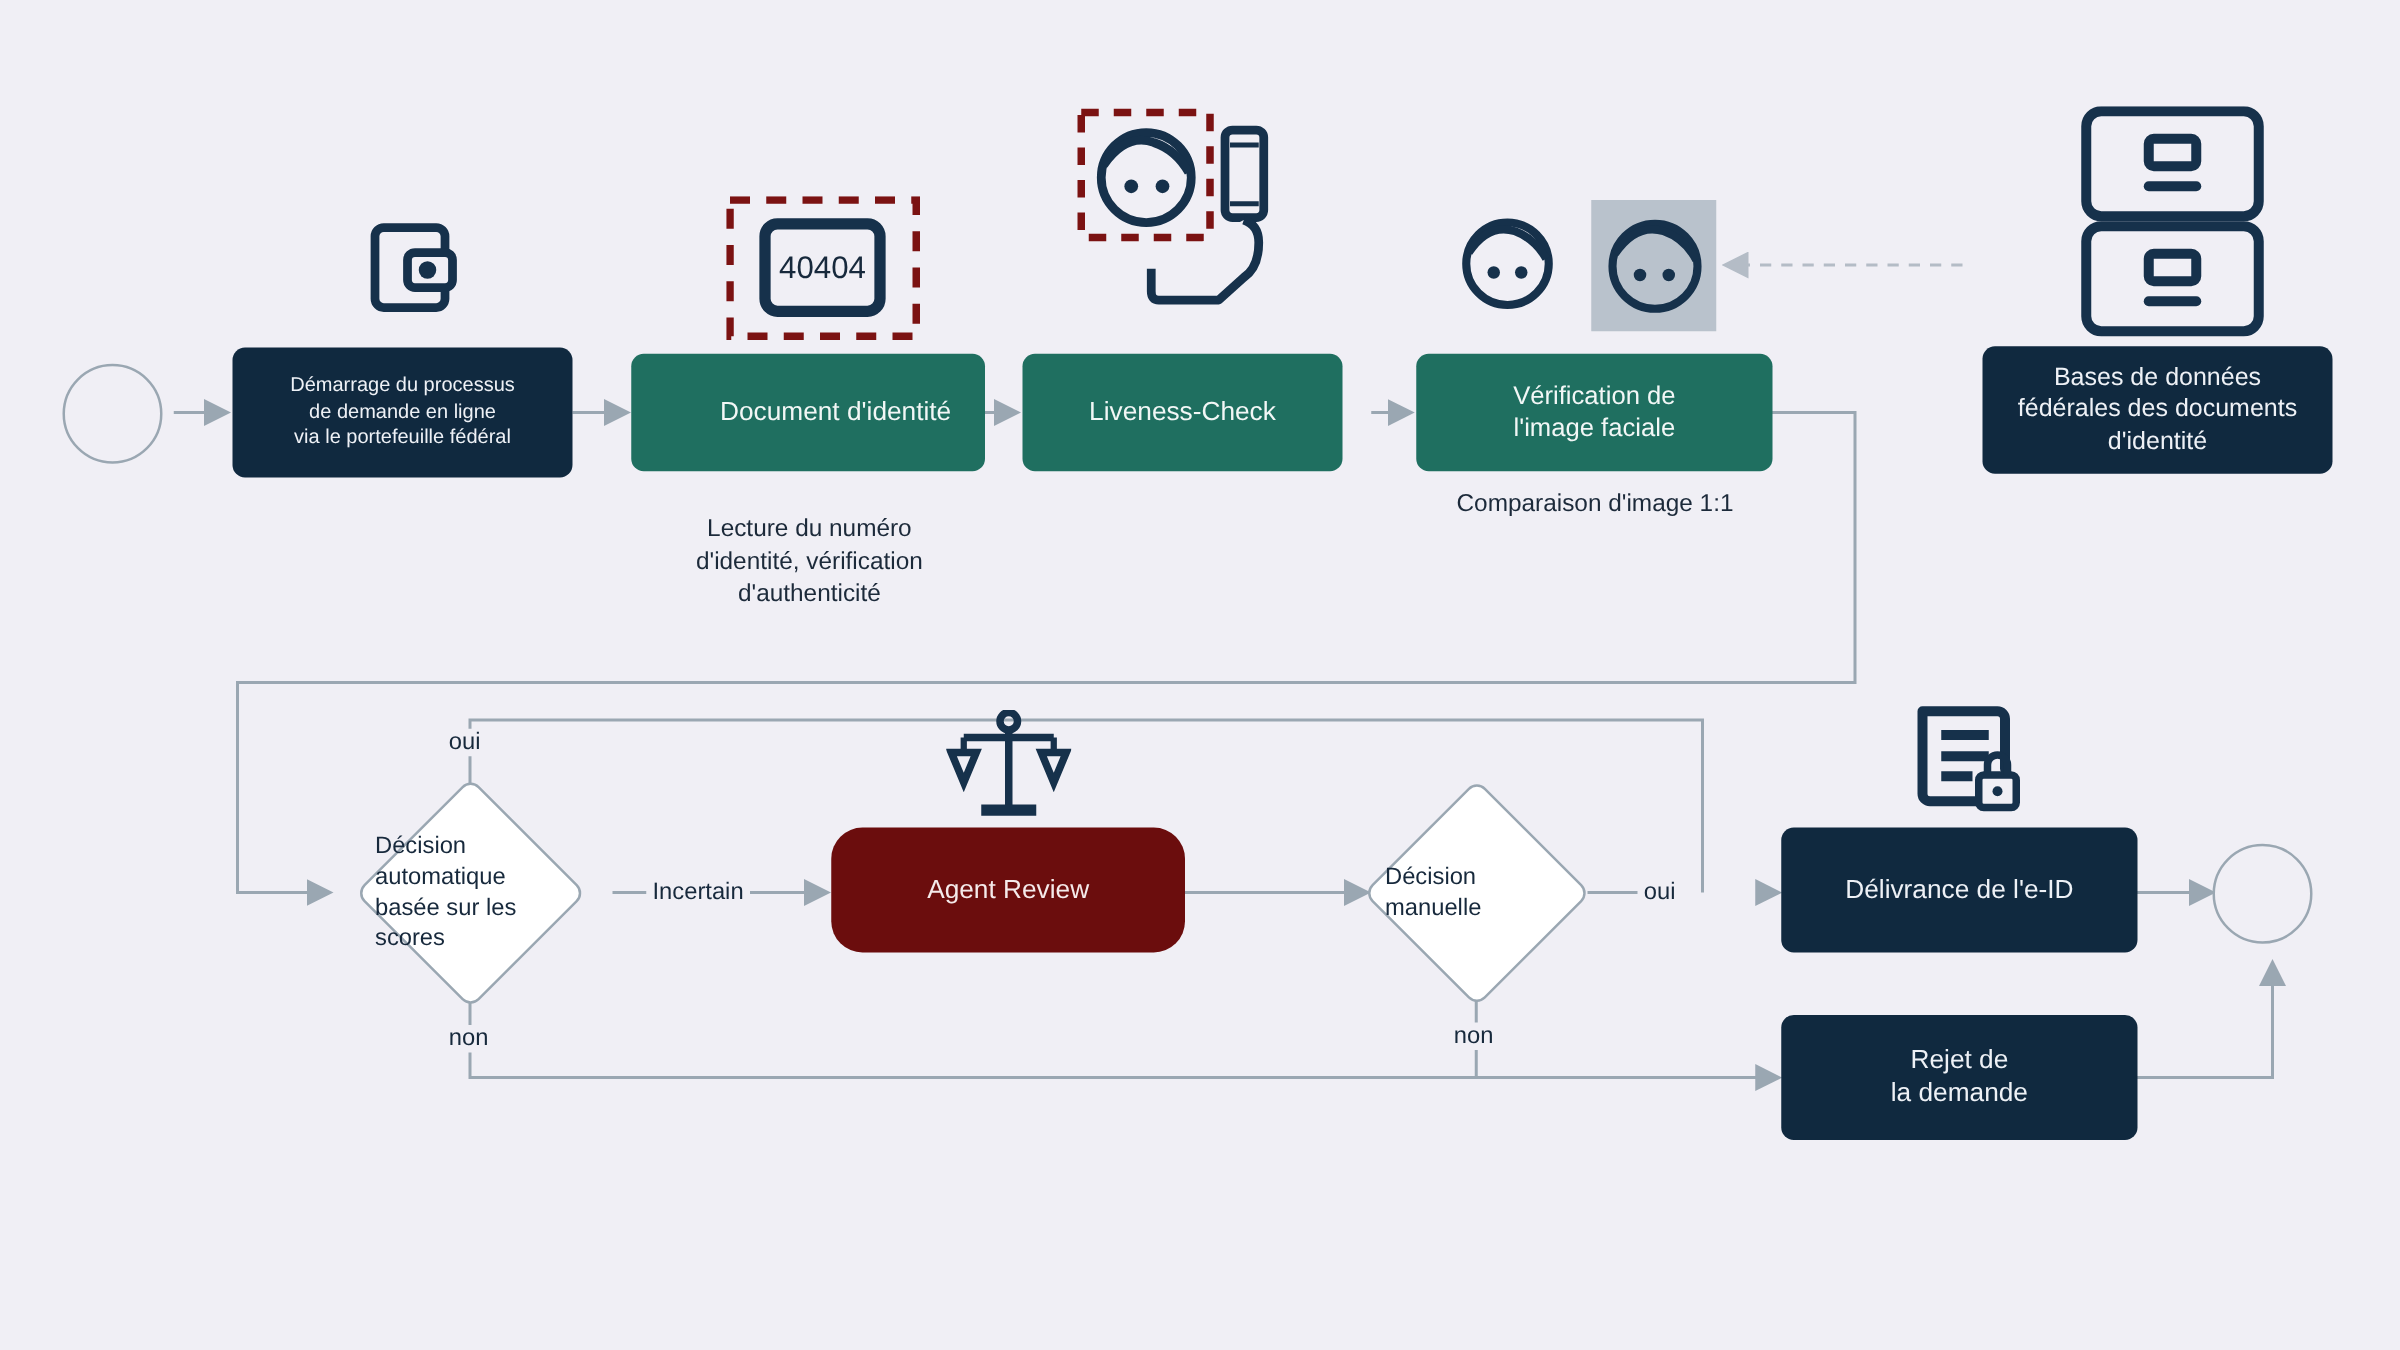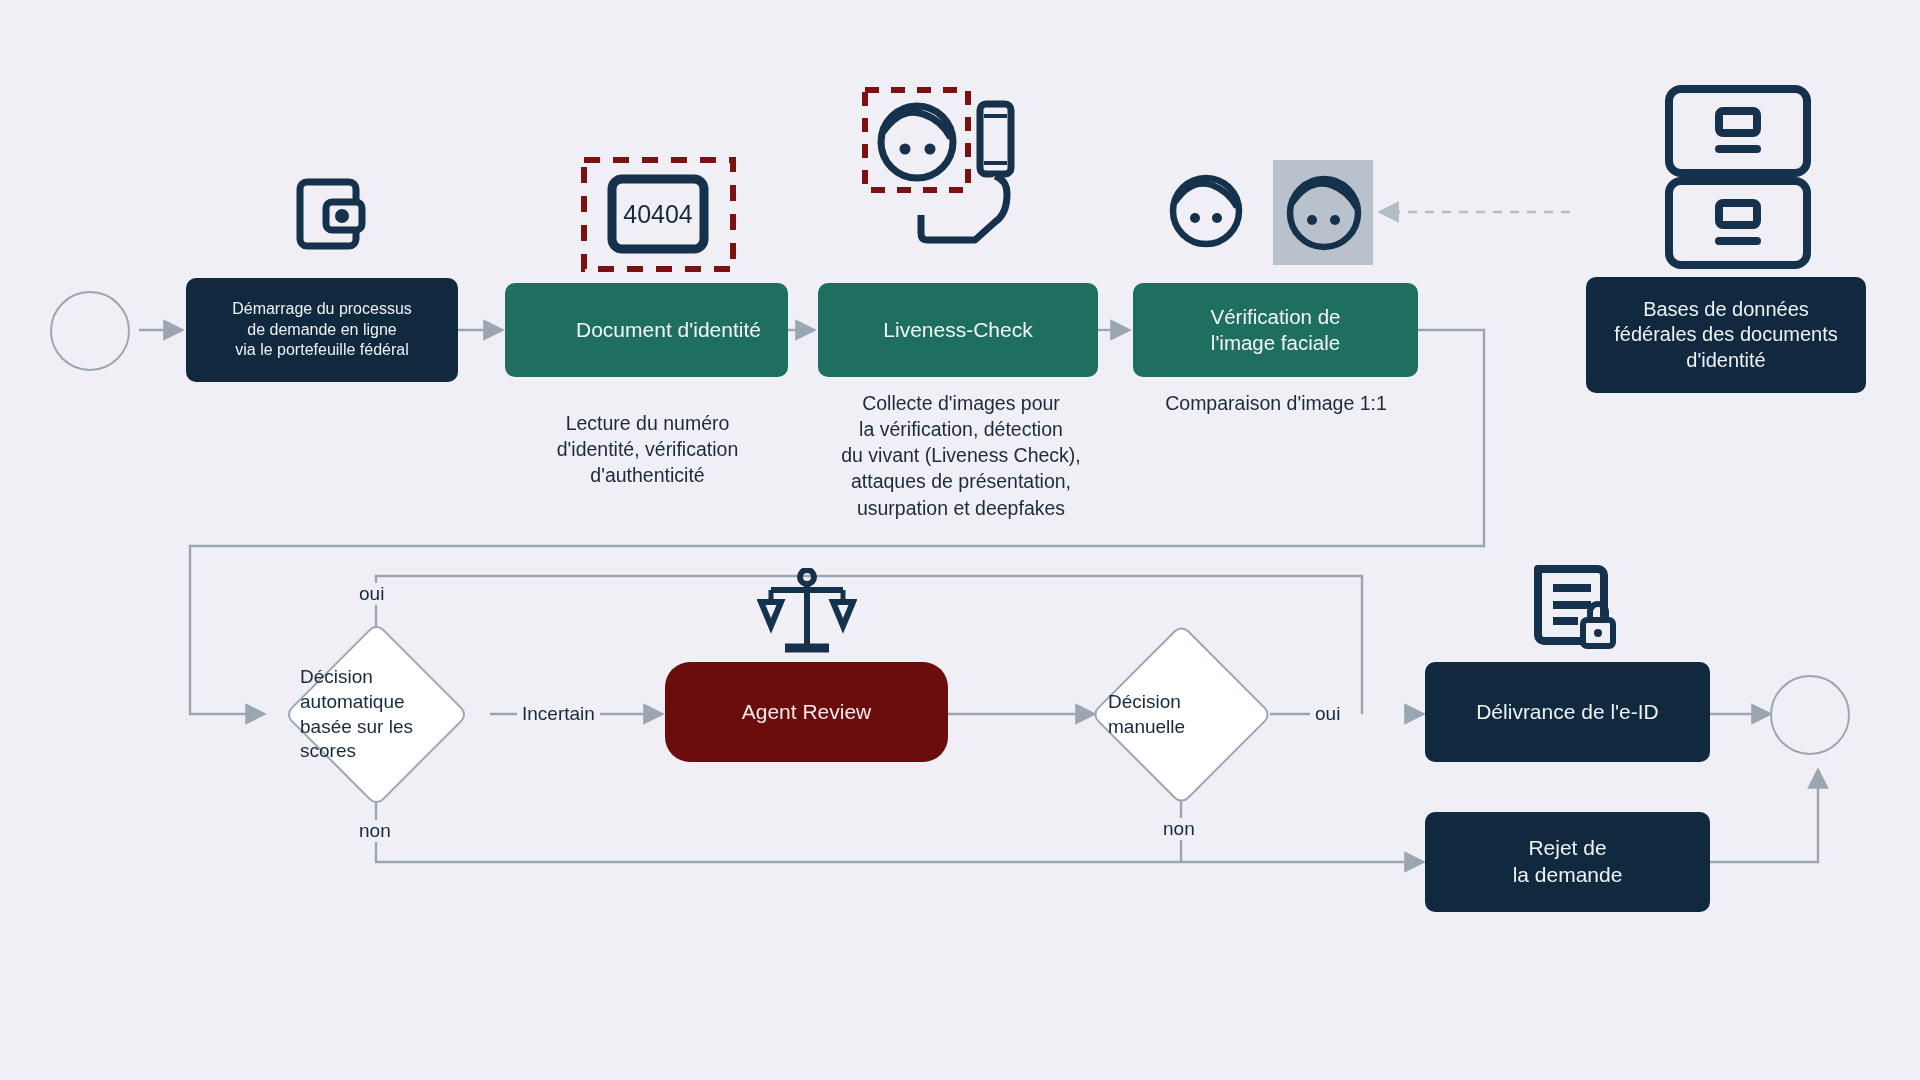--- a/index.html
+++ b/index.html
@@ -182,32 +182,32 @@
       <span>Démarrage du processus</span>
       <span>de demande en ligne</span>
       <span>via le portefeuille fédéral</span>
     </span>
   </div>
 
   <div class="node teal" style="left:505px;top:283px;width:283px;height:94px;font-size:21px;padding-left:44px;">
     <span>Document d'identité</span>
   </div>
 
-  <div class="node teal" style="left:818px;top:283px;width:280px;height:94px;font-size:21px;">
+  <div class="node teal" style="left:818px;top:283px;width:256px;height:94px;font-size:21px;">
     <span>Liveness-Check</span>
   </div>
 
   <div class="node teal" style="left:1133px;top:283px;width:285px;height:94px;font-size:20.5px;">
     <span>
       <span>Vérification de</span>
       <span>l'image faciale</span>
     </span>
   </div>
 
-  <div class="node navy" style="left:1586px;top:277px;width:280px;height:116px;font-size:20px;">
+  <div class="node navy" style="left:1586px;top:277px;width:280px;height:102px;font-size:20px;">
     <span>
       <span>Bases de données</span>
       <span>fédérales des documents</span>
       <span>d'identité</span>
     </span>
   </div>
 
   <div class="node maroon" style="left:665px;top:662px;width:283px;height:100px;font-size:21px;">
     <span>Agent Review</span>
   </div>
@@ -240,27 +240,20 @@
       <span>manuelle</span>
     </span>
   </div>
 
   <div class="caption" style="left:520px;top:390px;width:255px;margin-top:20px;">
     <div>Lecture du numéro</div>
     <div>d'identité, vérification</div>
     <div>d'authenticité</div>
   </div>
 
-  <div class="caption" style="left:826px;top:390px;width:270px;">
-    <div>Collecte d'images pour</div>
-    <div>la vérification, détection</div>
-    <div>du vivant (Liveness Check),</div>
-    <div>attaques de présentation,</div>
-    <div>usurpation et deepfakes</div>
-  </div>
 
   <div class="caption" style="left:1132px;top:390px;width:288px;">
     <div>Comparaison d'image 1:1</div>
   </div>
 
 
   <div class="edge-label" style="left:354px;top:583px;">oui</div>
   <div class="edge-label" style="left:517px;top:703px;">Incertain</div>
   <div class="edge-label" style="left:354px;top:820px;">non</div>
   <div class="edge-label" style="left:1310px;top:703px;">oui</div>

